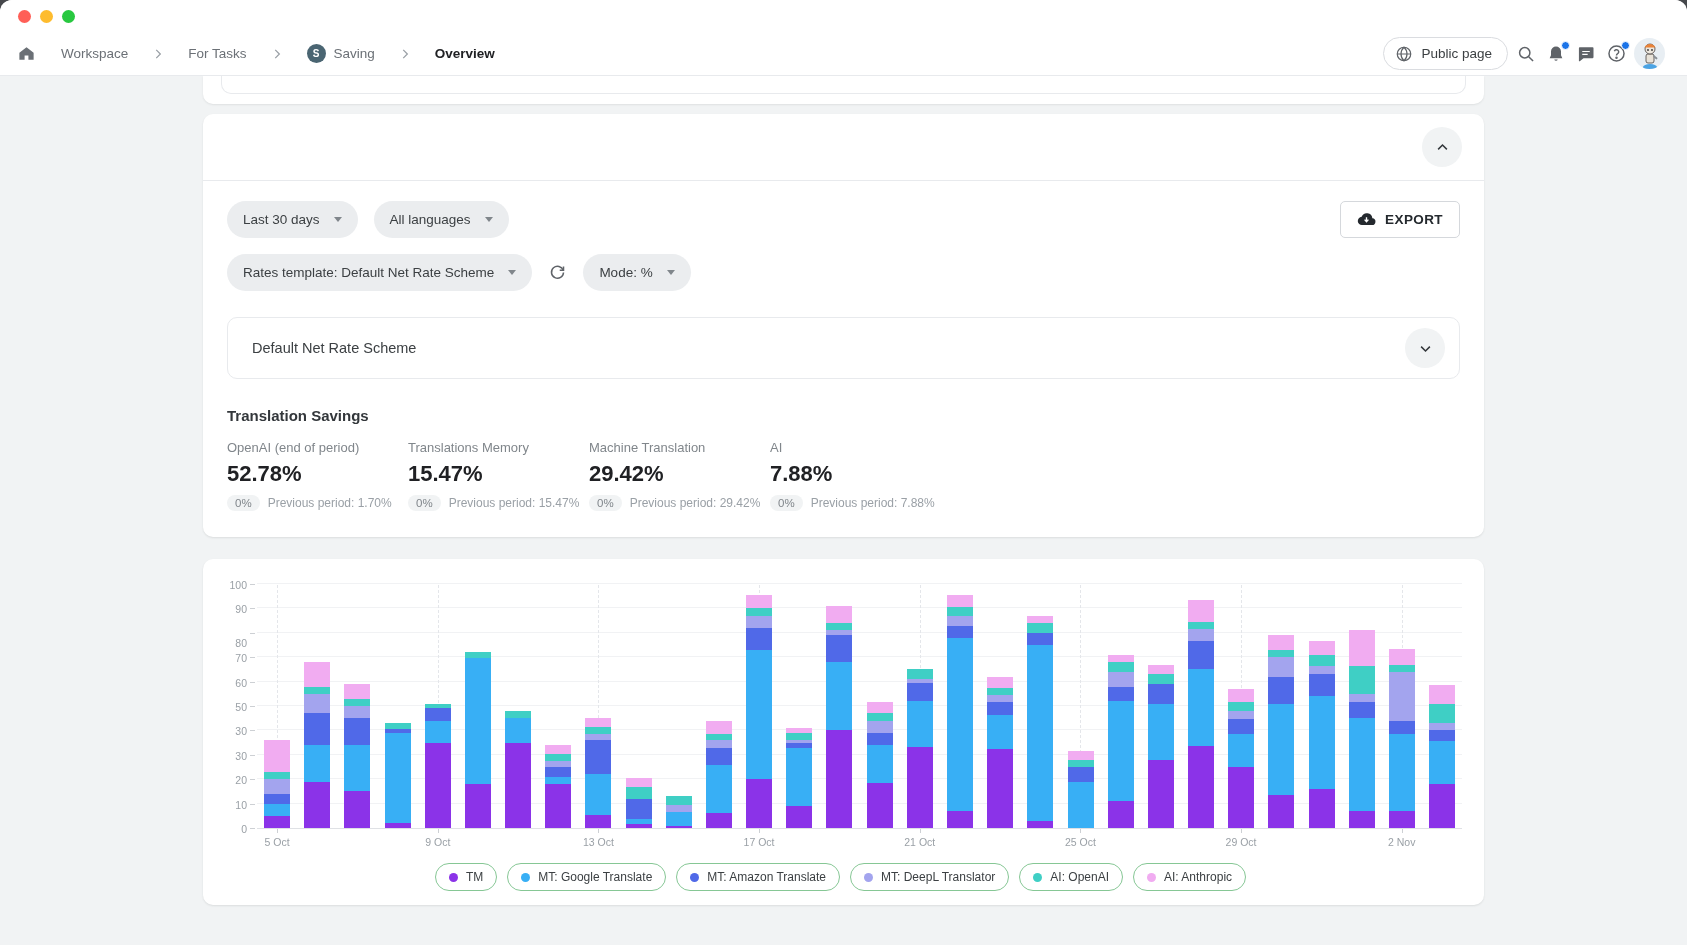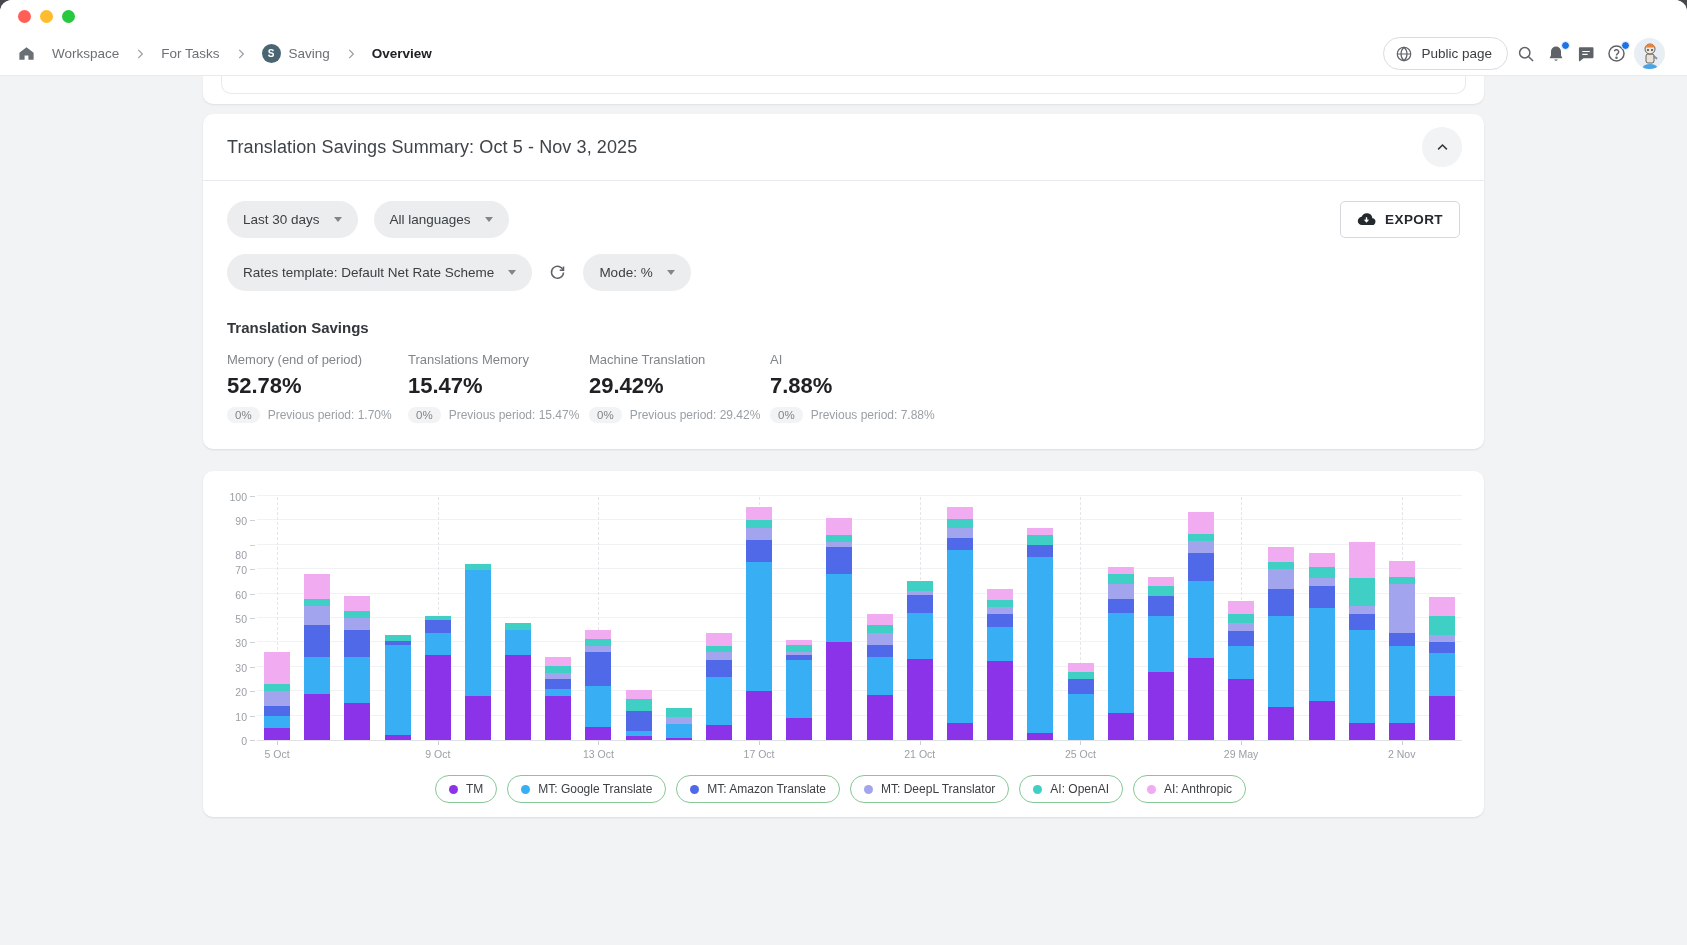--- a/index.html
+++ b/index.html
@@ -8,21 +8,21 @@
 
   .window { width:1687px; height:945px; background:#f1f3f4; border-radius:12px 12px 0 0; overflow:hidden; display:flex; flex-direction:column; }
 
   
   .chrome { height:32px; background:#ffffff; display:flex; align-items:center; padding-left:18px; flex:0 0 auto; }
   .traffic { display:flex; gap:9px; }
   .light { width:13px; height:13px; border-radius:50%; }
 
   
   .topbar { height:44px; background:#fff; border-bottom:1px solid #e8eaed; display:flex; align-items:center; padding:0 22px 0 14px; flex:0 0 auto; }
-  .crumbs { display:flex; align-items:center; gap:14px; font-size:13.5px; color:#6b7076; }
+  .crumbs { display:flex; align-items:center; gap:23px; font-size:13.5px; color:#6b7076; }
   .crumb { display:flex; align-items:center; gap:8px; cursor:pointer; }
   .crumb.active { color:#202124; font-weight:700; }
   .crumb-sep svg { display:block; }
   .mini-avatar { width:19px; height:19px; border-radius:50%; background:#4a6572; color:#fff; font-size:10px; display:flex; align-items:center; justify-content:center; font-weight:700; }
   .topbar-right { margin-left:auto; display:flex; align-items:center; gap:6px; }
   .pill-btn { display:flex; align-items:center; gap:8px; border:1px solid #dadce0; border-radius:17px; height:33px; padding:0 15px 0 11px; background:#fff; font-size:13.5px; color:#3c4043; cursor:pointer; }
   .icon-btn { position:relative; width:24px; height:24px; display:flex; align-items:center; justify-content:center; cursor:pointer; }
   .dot { position:absolute; top:-1px; right:-2px; width:9px; height:9px; background:#1a73e8; border:1.5px solid #fff; border-radius:50%; }
   .user-avatar { width:31px; height:31px; border-radius:50%; background:#e8eef3; overflow:hidden; display:flex; align-items:flex-end; justify-content:center; cursor:pointer; }
 
@@ -191,21 +191,20 @@
   </div>
 
   <div class="content">
 
     <div class="card-w partial-card">
       <div class="partial-inner"></div>
     </div>
 
     <div class="card-w card main-card">
       <div class="title-row">
-        <h1 class="card-title">Translation Savings Summary: Oct 5 - Nov 3, 2025</h1>
         <button class="circle-btn">
           <span style="display:flex">
             <svg width="15" height="15" viewBox="0 0 24 24" fill="none" stroke="#33373b" stroke-width="2.4">
                 <polyline points="5,15 12,8 19,15"></polyline>
               </svg>
           </span>
         </button>
       </div>
       <div class="divider"></div>
 
@@ -242,26 +241,36 @@
                 </svg>
             </span>
           </button>
           <button class="chip">
             <span>Mode: %</span>
             <span class="caret"></span>
           </button>
         </div>
       </div>
 
+      <div class="inner-row">
+        <span class="inner-row-label">Default Net Rate Scheme</span>
+        <button class="circle-btn">
+          <span style="display:flex">
+            <svg width="15" height="15" viewBox="0 0 24 24" fill="none" stroke="#33373b" stroke-width="2.4">
+                <polyline points="5,9 12,16 19,9"></polyline>
+              </svg>
+          </span>
+        </button>
+      </div>
 
       <h2 class="section-heading">Translation Savings</h2>
 
       <div class="stats">
         <div class="stat">
-          <div class="stat-label">Memory (end of period)</div>
+          <div class="stat-label">OpenAI (end of period)</div>
           <div class="stat-value">52.78%</div>
           <div class="stat-sub">
               <span class="badge">0%</span>
               <span class="prev">Previous period: 1.70%</span>
             </div>
         </div>
         <div class="stat">
           <div class="stat-label">Translations Memory</div>
           <div class="stat-value">15.47%</div>
           <div class="stat-sub">
@@ -629,21 +638,21 @@
               <div class="x-label" style="left: 15%;">9 Oct</div>
               <div class="x-tick" style="left: 28.3333%;"></div>
               <div class="x-label" style="left: 28.3333%;">13 Oct</div>
               <div class="x-tick" style="left: 41.6667%;"></div>
               <div class="x-label" style="left: 41.6667%;">17 Oct</div>
               <div class="x-tick" style="left: 55%;"></div>
               <div class="x-label" style="left: 55%;">21 Oct</div>
               <div class="x-tick" style="left: 68.3333%;"></div>
               <div class="x-label" style="left: 68.3333%;">25 Oct</div>
               <div class="x-tick" style="left: 81.6667%;"></div>
-              <div class="x-label" style="left: 81.6667%;">29 May</div>
+              <div class="x-label" style="left: 81.6667%;">29 Oct</div>
               <div class="x-tick" style="left: 95%;"></div>
               <div class="x-label" style="left: 95%;">2 Nov</div>
             </div>
         </div>
       </div>
       <div class="legend">
           <button class="legend-pill">
             <span class="legend-dot" style="background: rgb(139, 51, 232);"></span>
             <span>TM</span>
           </button>

